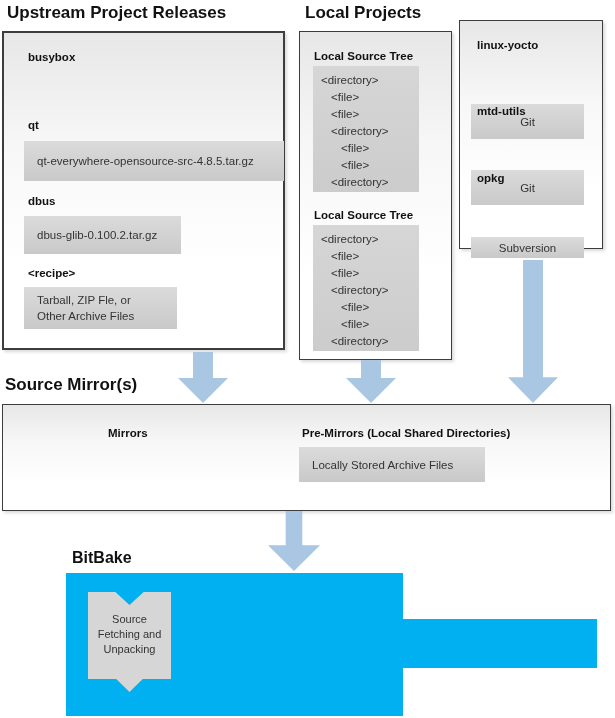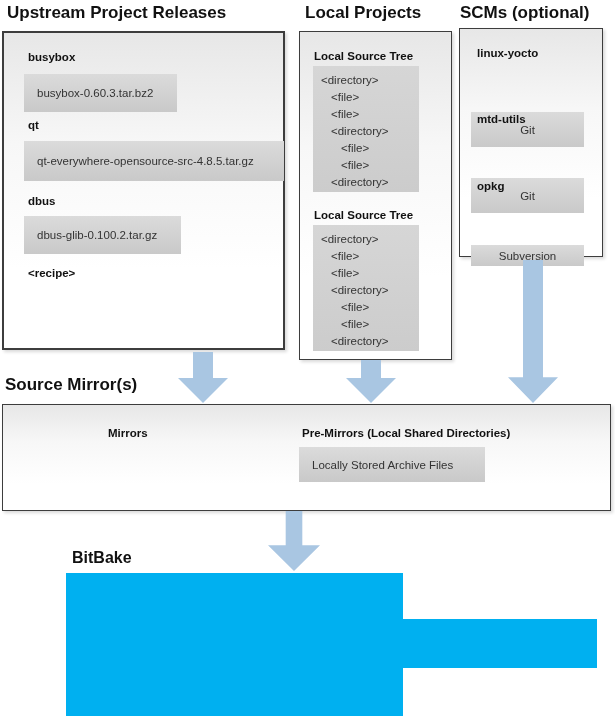--- a/index.html
+++ b/index.html
@@ -38,36 +38,36 @@
     font-size:11px; color:#333; text-align:center; padding:20px 6px 0 6px; line-height:15px;
   }
 </style>
 </head>
 <body>
 
 <div class="stage">
 
   <div class="h1" style="left:7px;top:3px">Upstream Project Releases</div>
   <div class="h1" style="left:305px;top:3px">Local Projects</div>
-  <div class="h1" style="left:460px;top:3px">SCMs (optional)</div>
 
   <div class="panel" style="left:2px;top:31px;width:283px;height:319px">
     <div class="lbl" style="left:24px;top:18px">busybox</div>
-    <div class="gbox left" style="left:20px;top:41px;width:153px;height:38px">
-      <span>busybox-0.60.3.tar.bz2</span>
-    </div>
     <div class="lbl" style="left:24px;top:86px">qt</div>
     <div class="gbox left" style="left:20px;top:108px;width:260px;height:40px">
       <span>qt-everywhere-opensource-src-4.8.5.tar.gz</span>
     </div>
     <div class="lbl" style="left:24px;top:162px">dbus</div>
     <div class="gbox left" style="left:20px;top:183px;width:157px;height:38px">
       <span>dbus-glib-0.100.2.tar.gz</span>
     </div>
     <div class="lbl" style="left:24px;top:234px">&lt;recipe&gt;</div>
+    <div class="gbox left" style="left:20px;top:254px;width:153px;height:42px">
+      <span class="pre">Tarball, ZIP Fle, or
+Other Archive Files</span>
+    </div>
   </div>
 
   <div class="panel thin" style="left:299px;top:31px;width:153px;height:329px">
     <div class="lbl" style="left:14px;top:18px">Local Source Tree</div>
     <div class="treebox" style="left:13px;top:34px;width:106px;height:126px">
       <div class="tl ind0">&lt;directory&gt;</div>
       <div class="tl ind1">&lt;file&gt;</div>
       <div class="tl ind1">&lt;file&gt;</div>
       <div class="tl ind1">&lt;directory&gt;</div>
       <div class="tl ind2">&lt;file&gt;</div>
@@ -79,21 +79,21 @@
       <div class="tl ind0">&lt;directory&gt;</div>
       <div class="tl ind1">&lt;file&gt;</div>
       <div class="tl ind1">&lt;file&gt;</div>
       <div class="tl ind1">&lt;directory&gt;</div>
       <div class="tl ind2">&lt;file&gt;</div>
       <div class="tl ind2">&lt;file&gt;</div>
       <div class="tl ind1">&lt;directory&gt;</div>
     </div>
   </div>
 
-  <div class="panel thin" style="left:459px;top:28px;width:144px;height:229px">
+  <div class="panel thin" style="left:459px;top:20px;width:144px;height:229px">
     <div class="lbl" style="left:17px;top:18px">linux-yocto</div>
     <div class="gbox center" style="left:11px;top:35px;width:113px;height:35px">
       <span>Git</span>
     </div>
     <div class="lbl" style="left:17px;top:84px">mtd-utils</div>
     <div class="gbox center" style="left:11px;top:101px;width:113px;height:35px">
       <span>Git</span>
     </div>
     <div class="lbl" style="left:17px;top:151px">opkg</div>
     <div class="gbox center" style="left:11px;top:168px;width:113px;height:21px">
@@ -112,14 +112,17 @@
     <div class="gbox left" style="left:296px;top:42px;width:186px;height:35px">
       <span>Locally Stored Archive Files</span>
     </div>
   </div>
 
   <div class="arrow" style="left:268px;top:511px;width:52px;height:60px;clip-path:polygon(34% 0,66% 0,66% 57%,100% 57%,50% 100%,0 57%,34% 57%)"></div>
 
   <div class="h1" style="left:72px;top:549px;font-size:16px">BitBake</div>
   <div class="blue" style="left:66px;top:573px;width:337px;height:143px"></div>
   <div class="blue" style="left:403px;top:619px;width:194px;height:49px"></div>
+  <div class="banner">
+    <span>Source Fetching and Unpacking</span>
+  </div>
 
 </div>
 
 </body></html>

